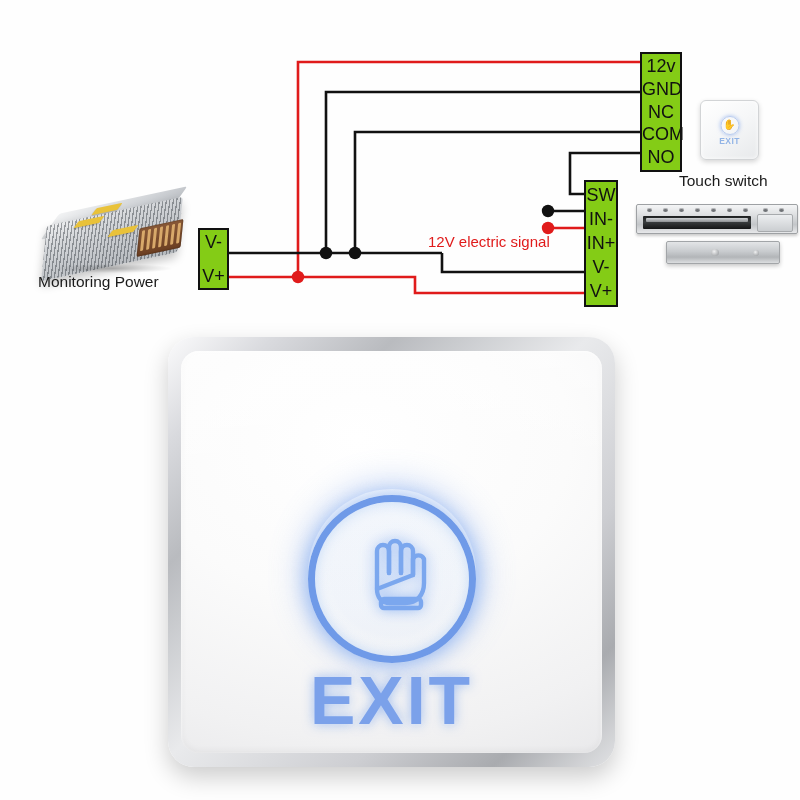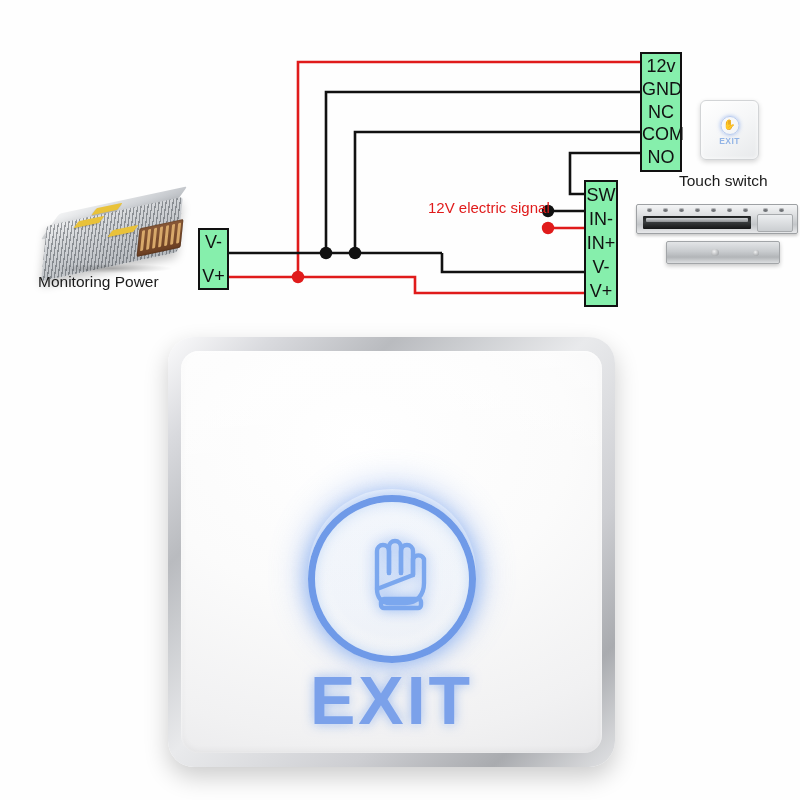--- a/index.html
+++ b/index.html
@@ -5,39 +5,39 @@
   html,body{margin:0;padding:0;background:#ffffff;}
   body{width:800px;height:800px;position:relative;overflow:hidden;
        font-family:"Liberation Sans","DejaVu Sans",sans-serif;background:#fefefe;}
 
   .stage{position:absolute;left:0;top:0;width:800px;height:800px;}
 
   
   #wiring{position:absolute;left:0;top:0;width:800px;height:330px;}
 
   
-  .term-block{position:absolute;border:2.5px solid #111;background:#86efac;
+  .term-block{position:absolute;border:2.5px solid #111;background:#84cc16;
               display:flex;flex-direction:column;justify-content:space-between;
               box-sizing:border-box;z-index:6;}
   .term-block .t{font-size:19px;color:#111;text-align:center;line-height:1;
                  font-family:"Liberation Sans",sans-serif;}
 
   #block-main{left:640px;top:52px;width:42px;height:120px;padding:3px 0 4px 0;}
   #block-main .t{font-size:18px;}
   #block-lock{left:584px;top:180px;width:34px;height:127px;padding:4px 0 5px 0;}
   #block-lock .t{font-size:18px;}
   #block-power{left:198px;top:228px;width:31px;height:62px;padding:3px 0 3px 0;}
   #block-power .t{font-size:18px;}
 
   
   .cap{position:absolute;color:#1a1a1a;font-size:15.5px;white-space:nowrap;z-index:7;}
   #cap-power{left:38px;top:273px;}
   #cap-touch{left:679px;top:172px;}
   #cap-lock{left:630px;top:287px;}
-  #cap-signal{left:428px;top:199px;color:#e01b1b;font-size:15px;}
+  #cap-signal{left:428px;top:233px;color:#e01b1b;font-size:15px;}
 
   
   
   #psu{position:absolute;left:36px;top:190px;width:152px;height:95px;z-index:5;}
   #psu .body{position:absolute;left:8px;top:22px;width:136px;height:54px;
        background:linear-gradient(168deg,#e9eaec 0%,#c9ccd0 28%,#b4b8bd 60%,#9ea3a9 100%);
        transform:skewY(-12deg) skewX(-6deg);border-radius:3px;
        box-shadow:0 5px 9px rgba(0,0,0,.22);}
   #psu .vents{position:absolute;left:8px;top:22px;width:136px;height:54px;
        transform:skewY(-12deg) skewX(-6deg);border-radius:3px;overflow:hidden;

